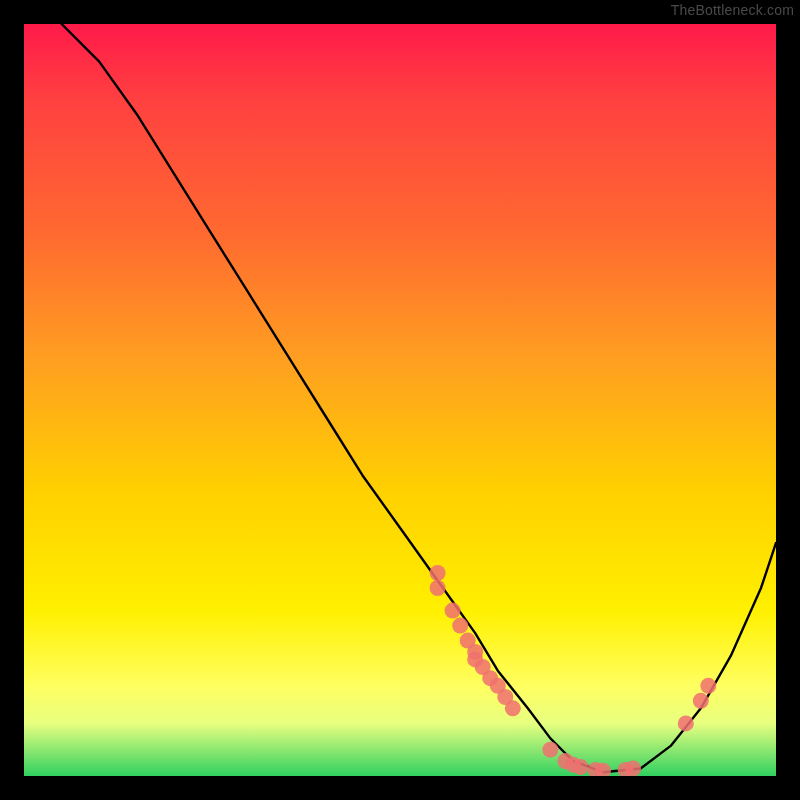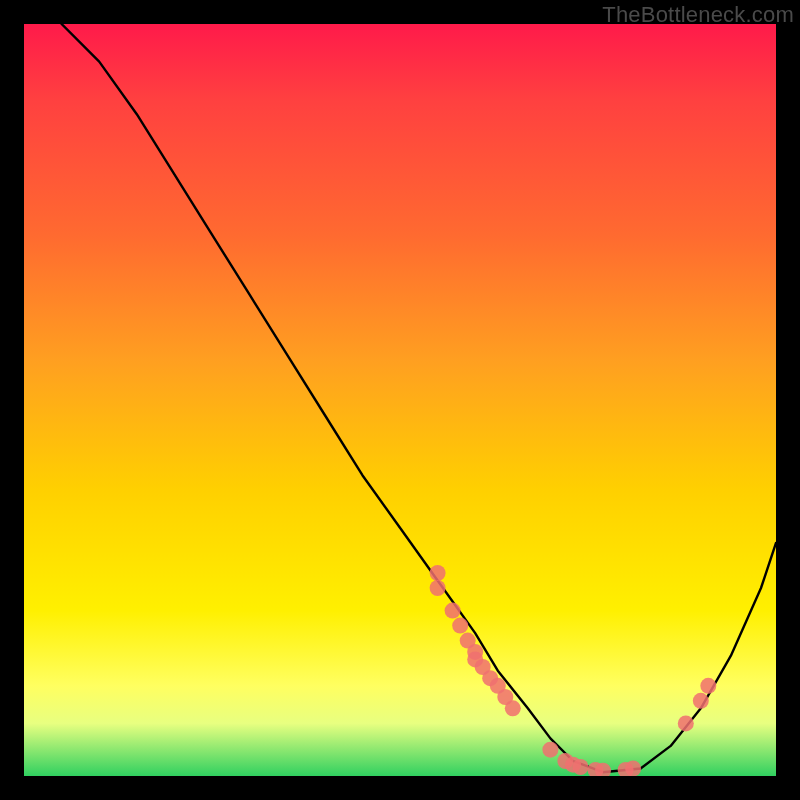--- a/index.html
+++ b/index.html
@@ -31,21 +31,21 @@
       #fff000 78%,
       #ffff60 88%,
       #e8ff80 93%,
       #30d060 100%);
   }
   .watermark {
     position: absolute;
     top: 2px;
     right: 6px;
     color: #4a4a4a;
-    font-size: 22px;
+    font-size: 14px;
     font-weight: 500;
     letter-spacing: 0.2px;
     user-select: none;
   }
   svg.curve {
     position: absolute;
     inset: 0;
     width: 100%;
     height: 100%;
   }

